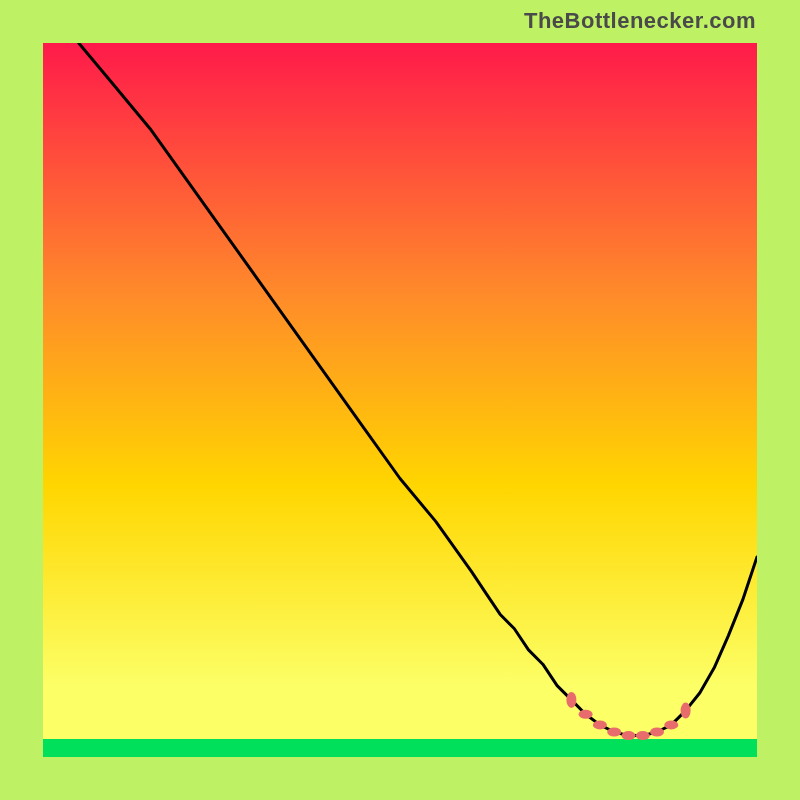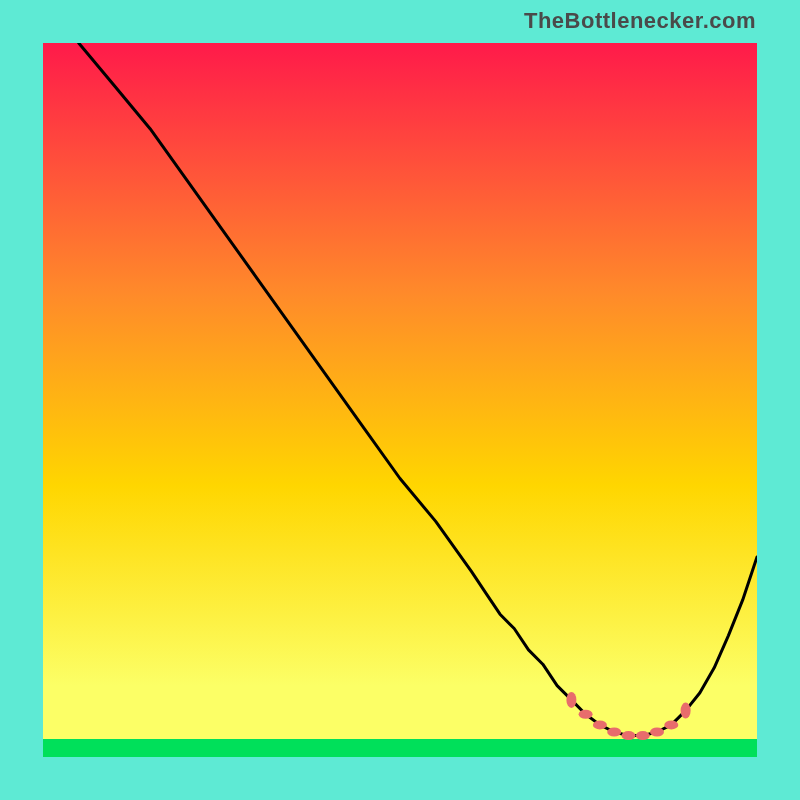--- a/index.html
+++ b/index.html
@@ -10,21 +10,21 @@
     background: #000;
     font-family: Arial, Helvetica, sans-serif;
     overflow: hidden;
   }
   .frame {
     position: absolute;
     top: 0;
     left: 0;
     width: 800px;
     height: 800px;
-    background: #5eead4;
+    background: #bef264;
   }
   .plot-wrap {
     position: absolute;
     left: 43px;
     top: 43px;
     width: 714px;
     height: 714px;
   }
   svg {
     display: block;

